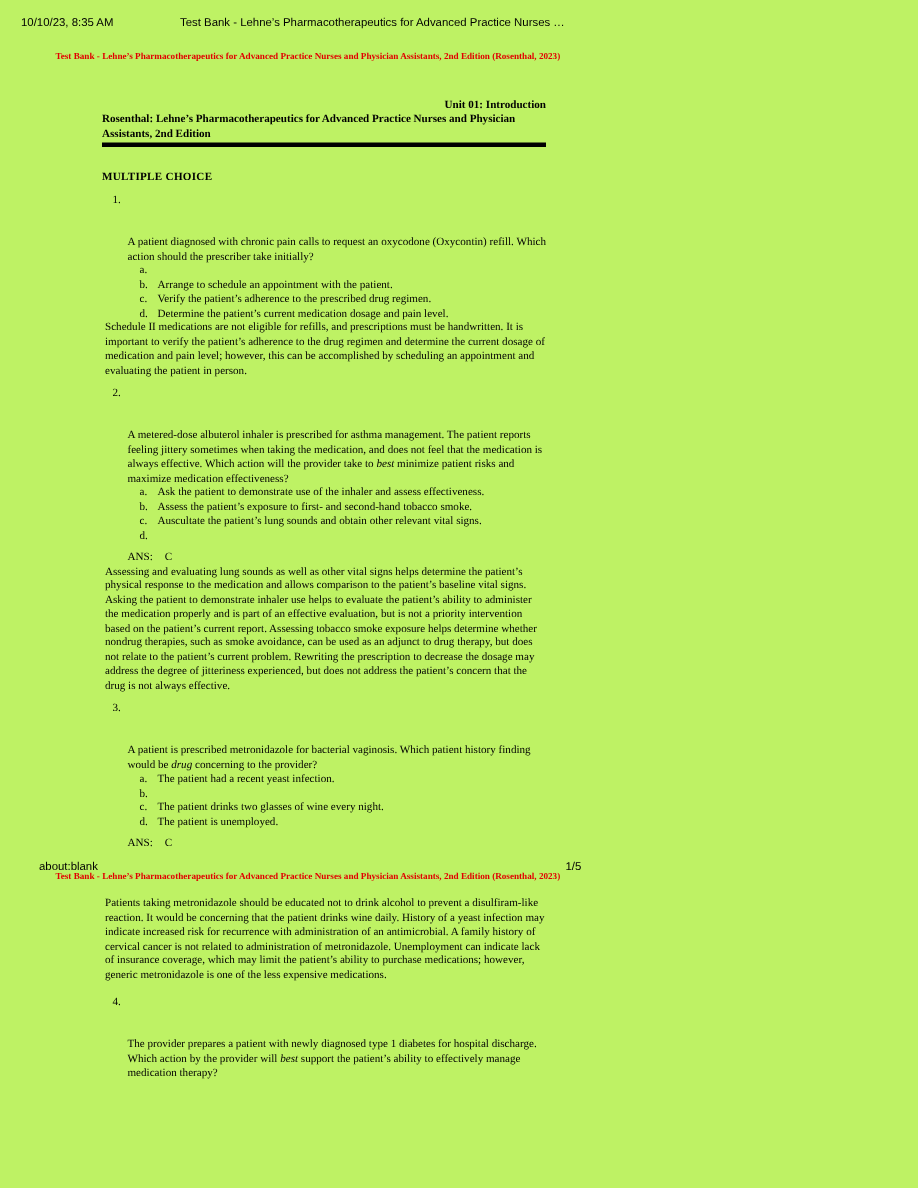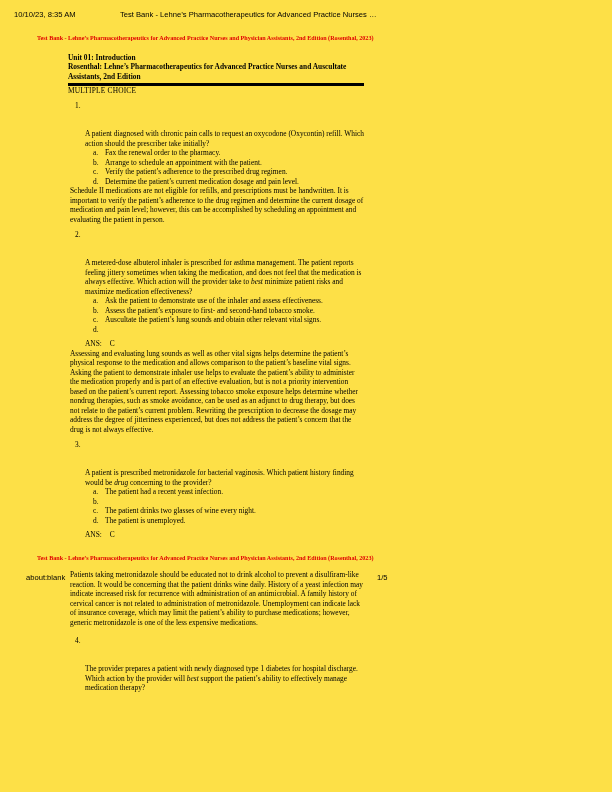--- a/index.html
+++ b/index.html
@@ -1,20 +1,20 @@
 <!DOCTYPE html>
 <html><head>
 <meta charset="utf-8">
 <style>
   * { margin:0; padding:0; box-sizing:border-box; }
   html, body { background:#ffffff; }
   body { width:612px; height:792px; }
   .page {
     position:relative; width:612px; height:792px; overflow:hidden;
-    background:#fde047; color:#000;
+    background:#bef264; color:#000;
     font-family:"Liberation Serif", serif;
   }
 
   
   .print-header, .print-footer {
     position:absolute; left:14px; width:584px;
     font-family:"Liberation Sans", sans-serif;
     font-size:7.6px; line-height:9px; color:#000;
   }
   .print-header { top:10px; }
@@ -26,24 +26,24 @@
   .doc {
     position:absolute; left:68px; top:35px; width:296px;
     font-size:7.4px; line-height:9.5px;
   }
   .banner {
     margin-left:-31px; white-space:nowrap;
     font-weight:bold; font-size:6.1px; line-height:7.5px;
     color:#e10000;
   }
   .banner-2 { margin-top:15px; }
-  .unit-title { margin-top:10px; font-weight:bold; }
+  .unit-title { margin-top:22px; font-weight:bold;text-align:right; }
   .book-title { font-weight:bold; }
   .rule { height:3px; background:#000; margin-top:1.5px; }
-  .section-heading { font-weight:normal; letter-spacing:0.2px; }
+  .section-heading { margin-top:15px; font-weight:bold; letter-spacing:0.2px; }
 
   .question { margin-top:6px; }
   #questions-b .question { margin-top:9px; }
   .q-row { display:flex; }
   .q-num { flex:0 0 10px; margin-left:7px; }
   .q-stem { flex:1;margin-top:28px; }
   .option-row { display:flex; }
   .opt-letter { flex:0 0 12px; margin-left:25px; }
   .opt-text { flex:1; }
   .answer { margin-left:17px; margin-top:5px; }
@@ -57,34 +57,33 @@
 <div class="page">
 
   <header class="print-header">
     <span class="ph-datetime">10/10/23, 8:35 AM</span>
     <span class="ph-title">Test Bank - Lehne’s Pharmacotherapeutics for Advanced Practice Nurses …</span>
   </header>
 
   <main class="doc">
     <div class="banner">Test Bank - Lehne’s Pharmacotherapeutics for Advanced Practice Nurses and Physician Assistants, 2nd Edition (Rosenthal, 2023)</div>
     <div class="unit-title">Unit 01: Introduction</div>
-    <div class="book-title">Rosenthal: Lehne’s Pharmacotherapeutics for Advanced Practice Nurses and Auscultate Assistants, 2nd Edition</div>
+    <div class="book-title">Rosenthal: Lehne’s Pharmacotherapeutics for Advanced Practice Nurses and Physician Assistants, 2nd Edition</div>
     <div class="rule"></div>
     <div class="section-heading">MULTIPLE CHOICE</div>
 
     <div id="questions-a">
   <div class="question">
     <div class="q-row">
       <span class="q-num">1.</span>
       <span class="q-stem"><span>A patient diagnosed with chronic pain calls to request an oxycodone (Oxycontin) refill. Which action should the prescriber take initially?</span></span>
     </div>
     <div class="q-options">
             <div class="option-row">
               <span class="opt-letter">a.</span>
-              <span class="opt-text">Fax the renewal order to the pharmacy.</span>
             </div>
             <div class="option-row">
               <span class="opt-letter">b.</span>
               <span class="opt-text">Arrange to schedule an appointment with the patient.</span>
             </div>
             <div class="option-row">
               <span class="opt-letter">c.</span>
               <span class="opt-text">Verify the patient’s adherence to the prescribed drug regimen.</span>
             </div>
             <div class="option-row">

